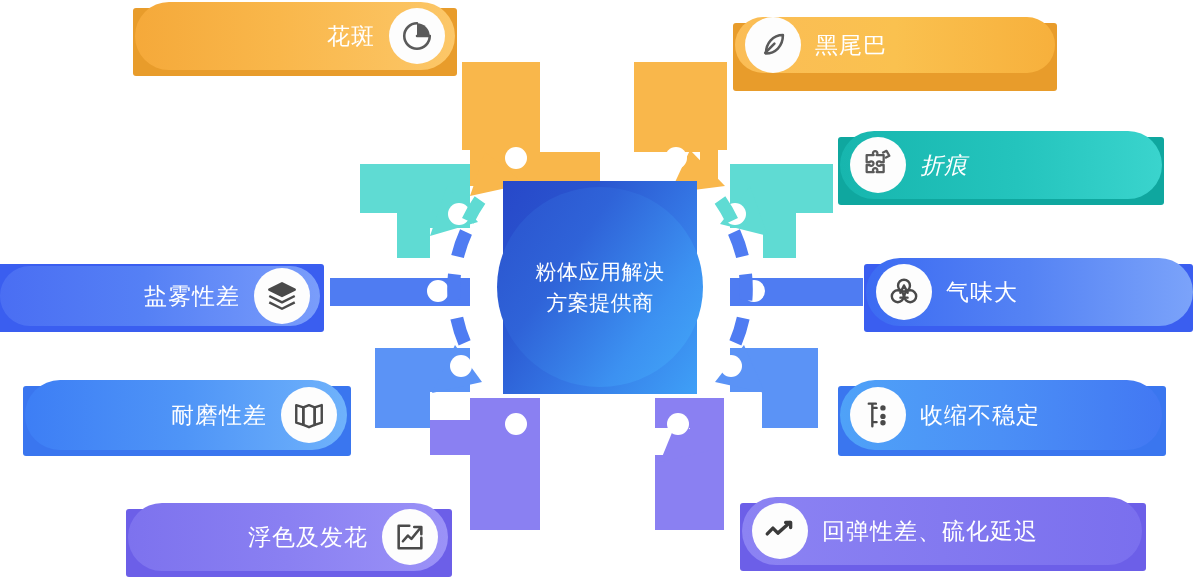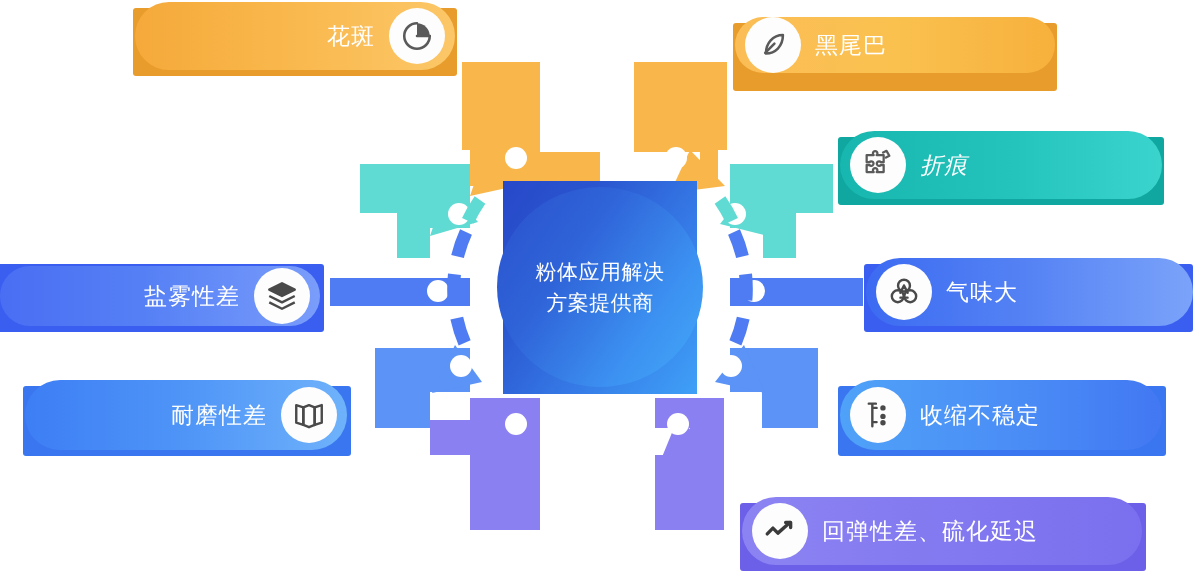--- a/index.html
+++ b/index.html
@@ -266,20 +266,33 @@
           <path d="M8 4v16M8 7h3M8 17h3M5.5 4h5" stroke-linecap="round"></path>
           <circle cx="15.5" cy="7" r="1.9" fill="#4a4a4a" stroke="none"></circle>
           <circle cx="15.5" cy="13" r="1.9" fill="#4a4a4a" stroke="none"></circle>
           <circle cx="15.5" cy="17.5" r="1.9" fill="#4a4a4a" stroke="none"></circle>
         </svg>
       </span>
       <span class="pill-label">收缩不稳定</span>
     </div>
   </div>
 
+  <div class="pill-wrap th-purple" style="left:128px; top:503px; width:320px; height:68px;">
+    <div class="pill-shadow" style="left:-2px; top:6px; width:326px; height:68px;"></div>
+    <div class="pill right-icon">
+      <span class="pill-label">浮色及发花</span>
+      <span class="icon-circle">
+        <svg width="34" height="34" viewBox="0 0 24 24" fill="none" stroke="#4a4a4a" stroke-width="1.8" stroke-linecap="round" stroke-linejoin="round">
+          <path d="M20 12.5V20H4V4h7.5"></path>
+          <path d="M7 15l3.5-4 2.5 2.3L19 6"></path>
+          <path d="M15 5h5v5"></path>
+        </svg>
+      </span>
+    </div>
+  </div>
 
   <div class="pill-wrap th-purple2" style="left:742px; top:497px; width:400px; height:68px;">
     <div class="pill-shadow" style="left:-2px; top:6px; width:406px; height:68px;"></div>
     <div class="pill left-icon">
       <span class="icon-circle">
         <svg width="34" height="34" viewBox="0 0 24 24" fill="none" stroke="#3b3b3b" stroke-width="2.4" stroke-linecap="round" stroke-linejoin="round">
           <path d="M3 14l4-4 3.5 3.5L19 6"></path>
           <path d="M16 6h3.5v3.5"></path>
         </svg>
       </span>

